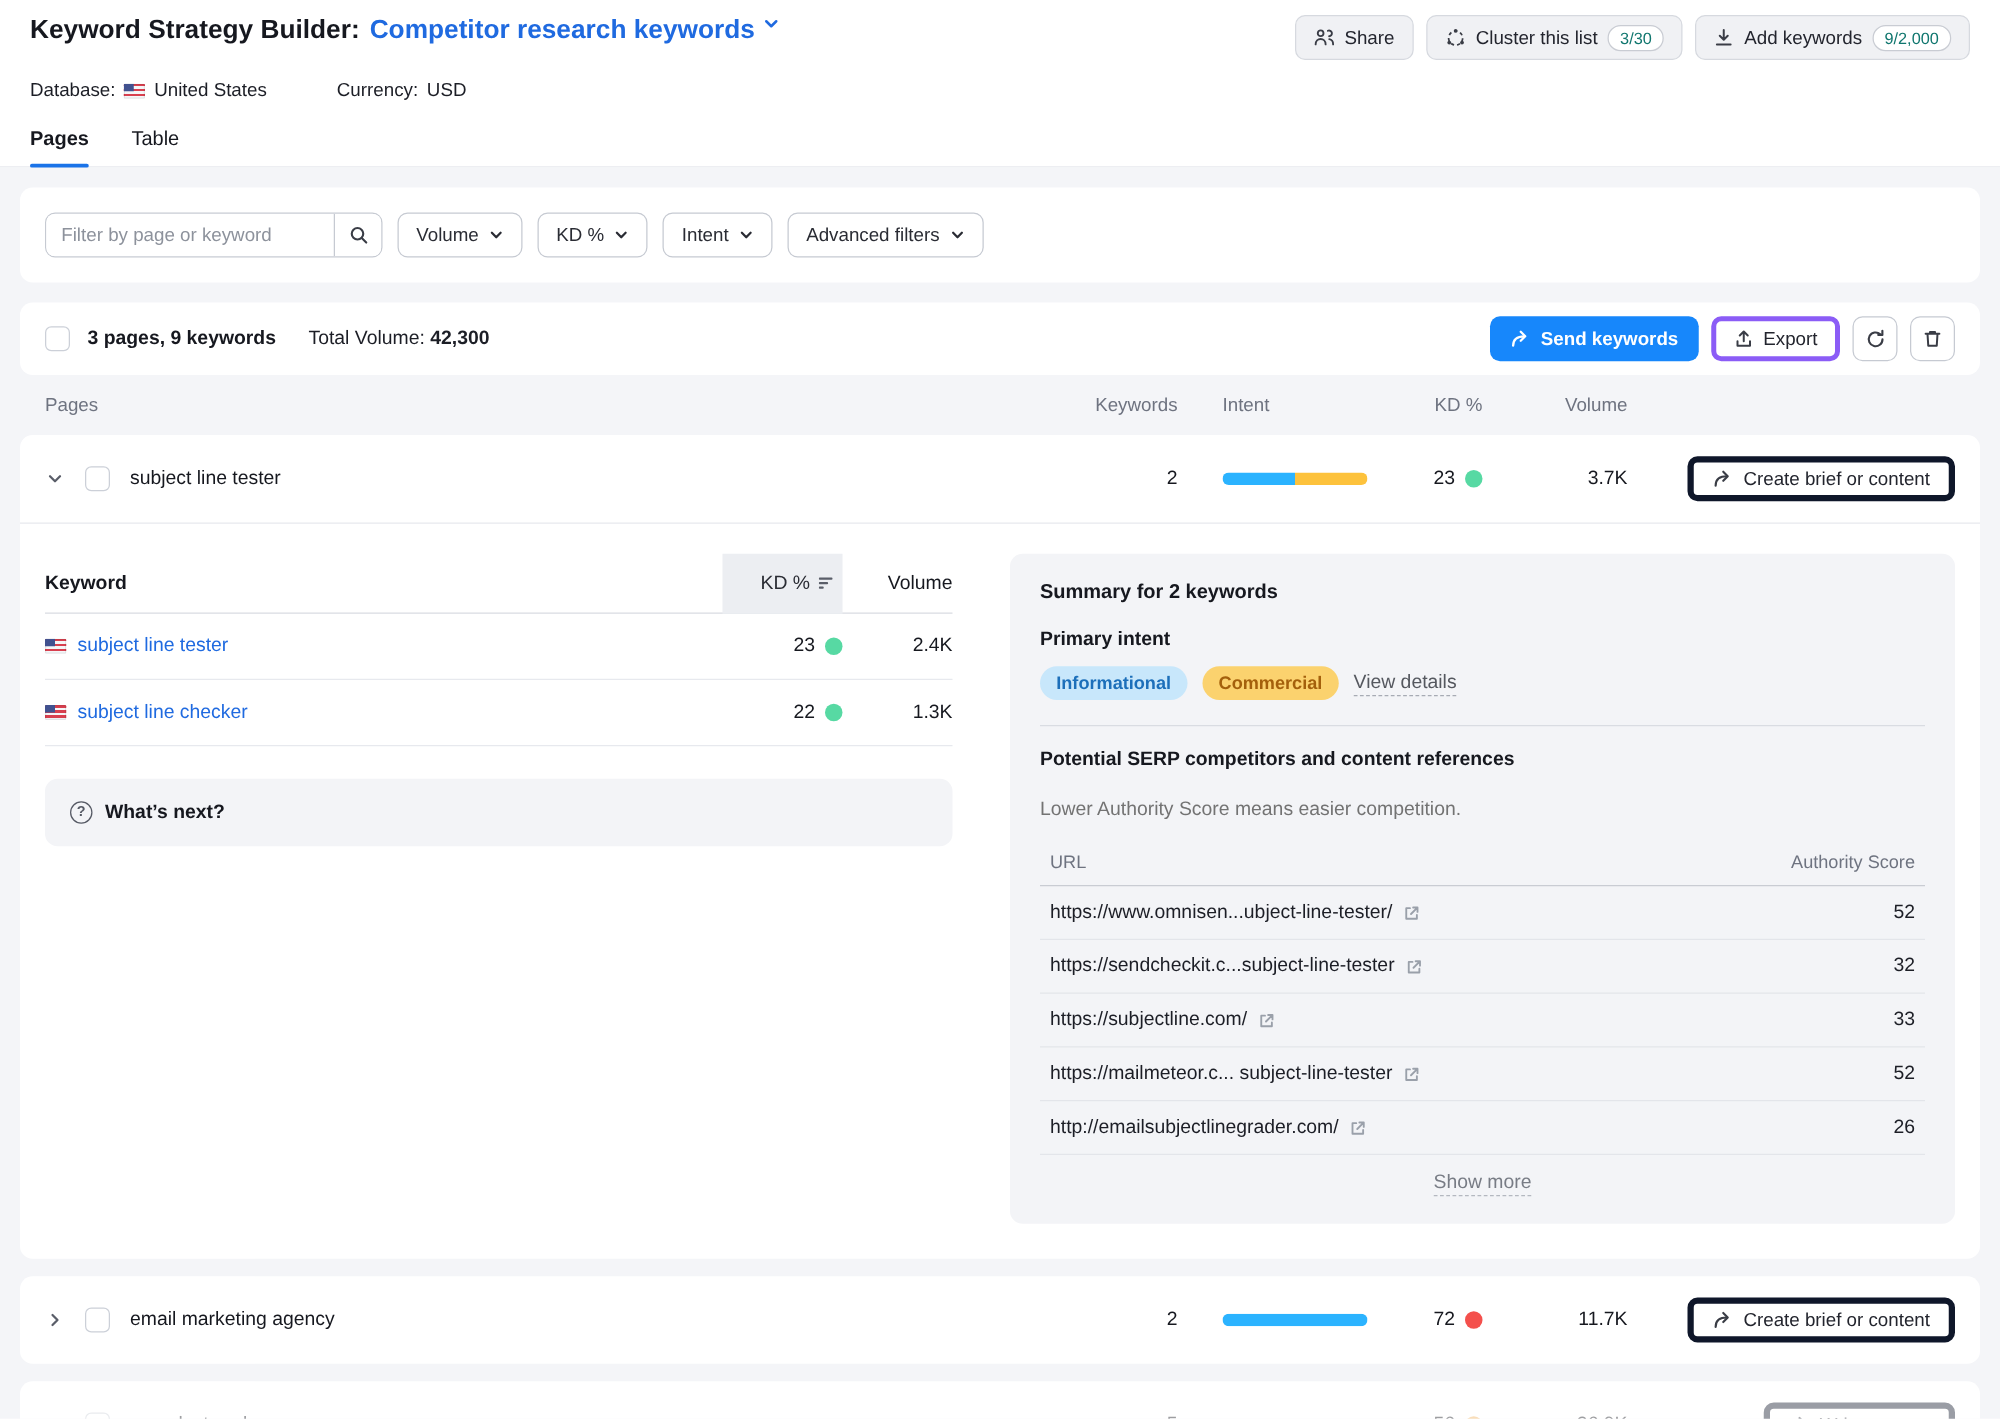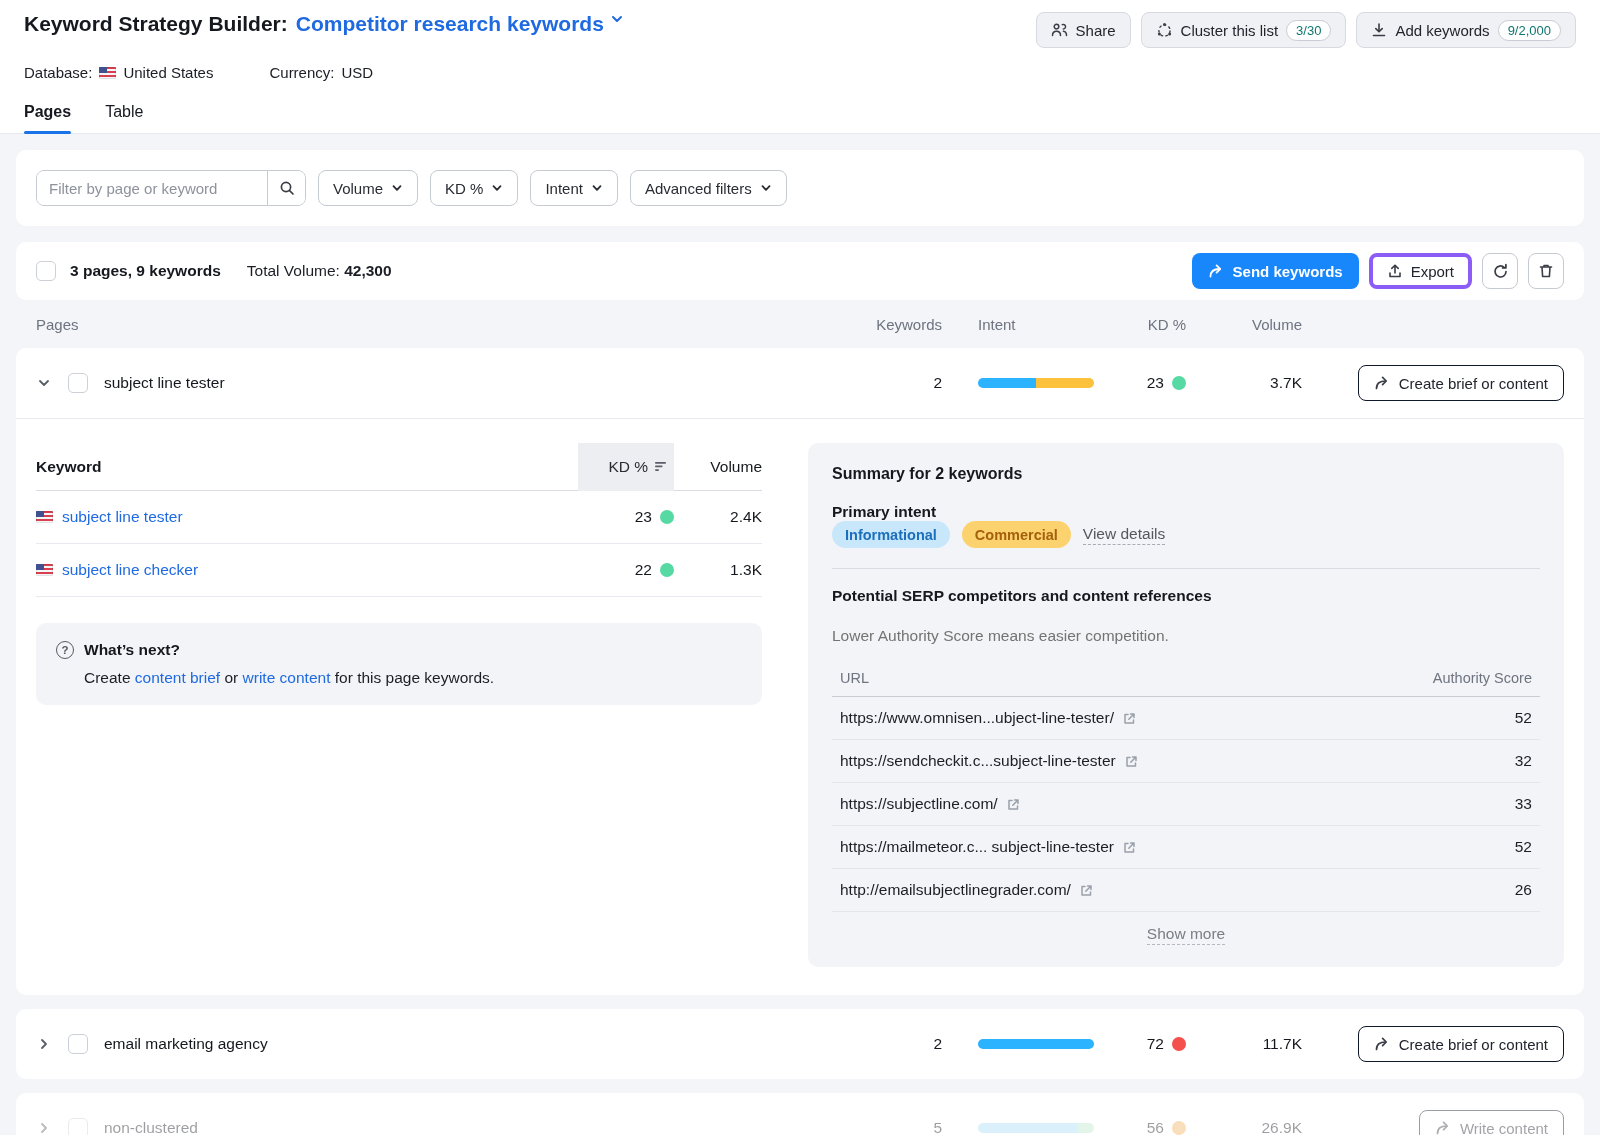--- a/index.html
+++ b/index.html
@@ -65,21 +65,21 @@
   .cols-header .cell-kd { color:#6e7380; }
 
   .page-card { margin-bottom:14px; }
   .page-row { height:70px; padding:0 20px; font-size:15.5px; }
   .page-name { font-weight:400; }
   .chev { width:16px; height:16px; display:flex; align-items:center; justify-content:center; cursor:pointer; color:#5a5e69; flex:none; }
   .intent-bar { width:116px; height:10px; border-radius:5px; overflow:hidden; display:flex; }
   .intent-bar div { height:100%; }
   .kd-dot { width:14px; height:14px; border-radius:50%; flex:none; }
   .act-btn { display:flex; align-items:center; gap:9px; height:36px; padding:0 15px; background:#fff;
-    border:1px solid #0f172a; border-radius:8px; font-size:15px; color:#23252e; cursor:pointer; white-space:nowrap; }
+    border:5px solid #0f172a; border-radius:8px; font-size:15px; color:#23252e; cursor:pointer; white-space:nowrap; }
   .row-faded { opacity:.42; }
 
   
   .expanded { border-top:1px solid #e7e9ee; display:flex; padding:24px 20px 28px 20px; gap:46px; }
   .kw-panel { width:726px; flex:none; }
   .kw-grid { display:flex; align-items:center; }
   .kwc-name { flex:1; display:flex; align-items:center; gap:9px; min-width:0; }
   .kwc-kd { width:96px; flex:none; display:flex; justify-content:flex-end; align-items:center; gap:8px; }
   .kwc-vol { width:88px; text-align:right; flex:none; }
   .kw-header { height:48px; font-size:15.5px; border-bottom:1px solid #d9dce2; }
@@ -92,21 +92,21 @@
   .wn-title { display:flex; align-items:center; gap:10px; font-size:15.5px; font-weight:700; }
   .q-circle { width:18px; height:18px; border:1.6px solid #565a65; border-radius:50%; display:flex; align-items:center;
     justify-content:center; font-size:11.5px; font-weight:700; color:#565a65; }
   .wn-text { margin-top:10px; margin-left:28px; font-size:15.5px; color:#1c1e26; }
   .wn-link { color:#1f6ae0; cursor:pointer; }
 
   
   .summary-panel { flex:1; background:#f3f4f7; border-radius:10px; padding:22px 24px; align-self:flex-start; }
   .sum-title { font-size:16px; font-weight:700; }
   .sum-sub { margin-top:20px; font-size:15.5px; font-weight:700; }
-  .intent-badges { display:flex; align-items:center; gap:12px; }
+  .intent-badges { display:flex; align-items:center; gap:12px; margin-top:12px; }
   .badge { height:27px; display:flex; align-items:center; padding:0 13px; border-radius:14px; font-size:14.5px; font-weight:600; }
   .badge-info { background:#c8e7fb; color:#1c6fba; }
   .badge-comm { background:#fbd26e; color:#a4600c; }
   .view-details { font-size:15.5px; color:#55585f; border-bottom:1.5px dashed #a7abb4; padding-bottom:1px; cursor:pointer; }
   .sum-divider { height:1px; background:#d9dce2; margin:20px 0 18px 0; }
   .serp-title { font-size:15.5px; font-weight:700; }
   .serp-sub { margin-top:22px; font-size:15.5px; color:#737373; }
   .url-table { margin-top:14px; }
   .url-hrow { display:flex; justify-content:space-between; align-items:center; height:38px; color:#6e7380; font-size:14.5px;
     border-bottom:1px solid #c9ccd3; padding:0 8px; }
@@ -368,21 +368,20 @@
             <span class="kd-dot" style="background: rgb(87, 217, 163);"></span>
           </div>
           <div class="kwc-vol">1.3K</div>
         </div>
 
         <div class="whats-next">
           <div class="wn-title">
             <span class="q-circle">?</span>
             <span>What’s next?</span>
           </div>
-          <div class="wn-text"><span>Create </span><span class="wn-link">content brief</span><span> or </span><span class="wn-link">write content</span><span> for this page keywords.</span></div>
         </div>
       </div>
 
       <div class="summary-panel">
         <div class="sum-title">Summary for 2 keywords</div>
         <div class="sum-sub">Primary intent</div>
         <div class="intent-badges">
           <span class="badge badge-info">Informational</span>
           <span class="badge badge-comm">Commercial</span>
           <span class="view-details">View details</span>

